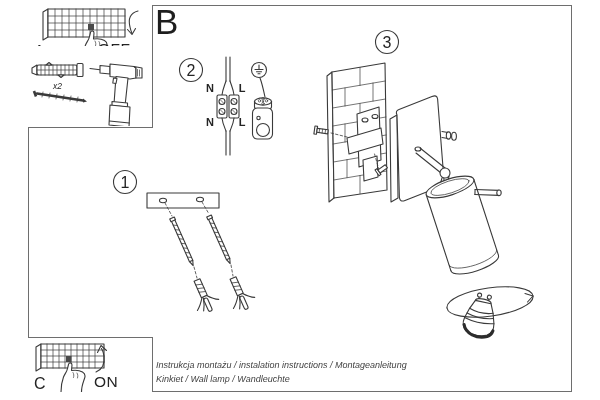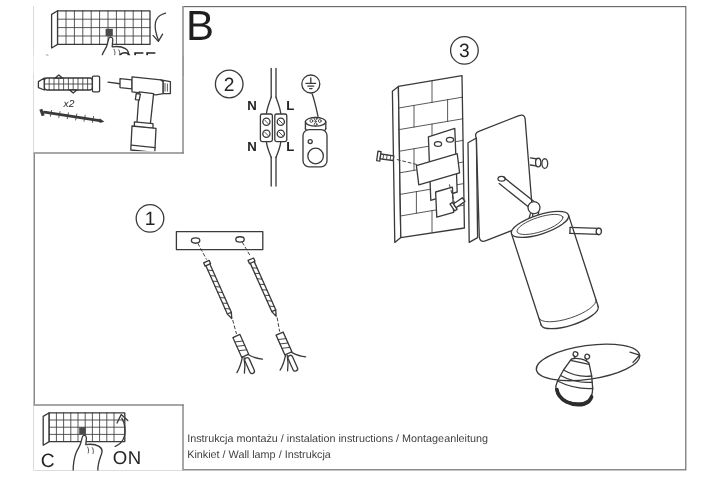--- a/index.html
+++ b/index.html
@@ -4,21 +4,21 @@
 <style>
   html,body{margin:0;padding:0;background:#fff;}
   .canvas{position:relative;width:600px;height:400px;background:#ffffff;overflow:hidden;
           font-family:"Liberation Sans","DejaVu Sans",sans-serif;color:#2e2e2e;}
   .frame{position:absolute;left:28px;top:5px;width:544px;height:387px;border:1px solid #6e6e6e;box-sizing:border-box;}
   .cell{position:absolute;box-sizing:border-box;background:#fff;}
   .cell-a{left:28px;top:5px;width:125px;height:58px;border-right:1px solid #6e6e6e;border-bottom:1px solid #6e6e6e;}
   .cell-tools{left:28px;top:46px;width:125px;height:82px;border-right:1px solid #6e6e6e;border-bottom:1px solid #6e6e6e;}
   .cell-c{left:28px;top:337px;width:125px;height:55px;border-right:1px solid #6e6e6e;border-top:1px solid #6e6e6e;}
   .b-label{position:absolute;left:155px;top:2px;font-size:35px;color:#1e1e1e;}
-  .footer{position:absolute;left:156px;top:358px;font-size:9px;line-height:14px;color:#424242;}
+  .footer{position:absolute;left:156px;top:358px;font-size:9px;line-height:14px;color:#424242;font-style:italic;}
   .abs{position:absolute;}
   svg{display:block;}
   svg text{font-family:"Liberation Sans","DejaVu Sans",sans-serif;fill:#242424;}
   .stroke{fill:none;stroke:#3a3a3a;stroke-width:1.1;stroke-linecap:round;stroke-linejoin:round;}
   .wfill{fill:#ffffff;stroke:#3a3a3a;stroke-width:1.1;stroke-linecap:round;stroke-linejoin:round;}
   .thin{stroke-width:0.7;}
   .dash{stroke-dasharray:2.5 2.2;stroke-width:0.8;}
 </style>
 </head>
 <body>
@@ -373,16 +373,16 @@
       <path class="stroke" d="M-13.5,13 Q0,17 13.5,13"></path>
       <path class="stroke" d="M-15,18 Q0,22 15,18"></path>
       <path d="M-14,25 Q-12,31 -4,33.5 Q4,35.5 11,32 Q15,29.5 15.5,25" fill="none" stroke="#2c2c2c" stroke-width="3" stroke-linecap="round"></path>
     </g>
     <path class="stroke" d="M142,288 A43,14 -8 0 0 228,276"></path>
     <path class="stroke" d="M220,273.5 L228,276 L222.5,282"></path>
   </svg>
 
   <div class="footer">
     <div>Instrukcja montażu / instalation instructions / Montageanleitung</div>
-    <div>Kinkiet / Wall lamp / Instrukcja</div>
+    <div>Kinkiet / Wall lamp / Wandleuchte</div>
   </div>
 
 </div>
 
 </body></html>

